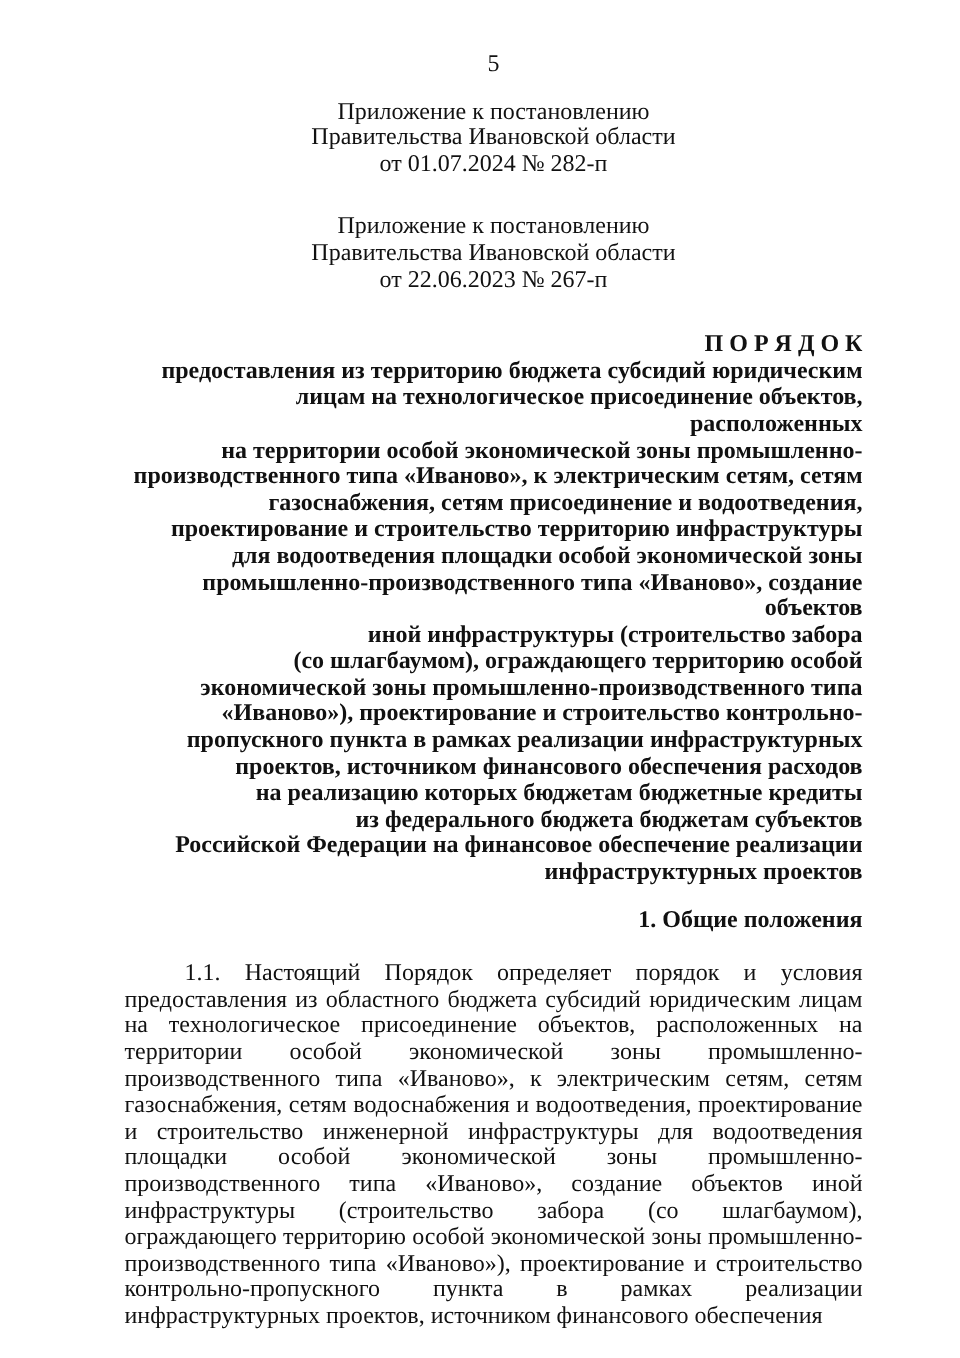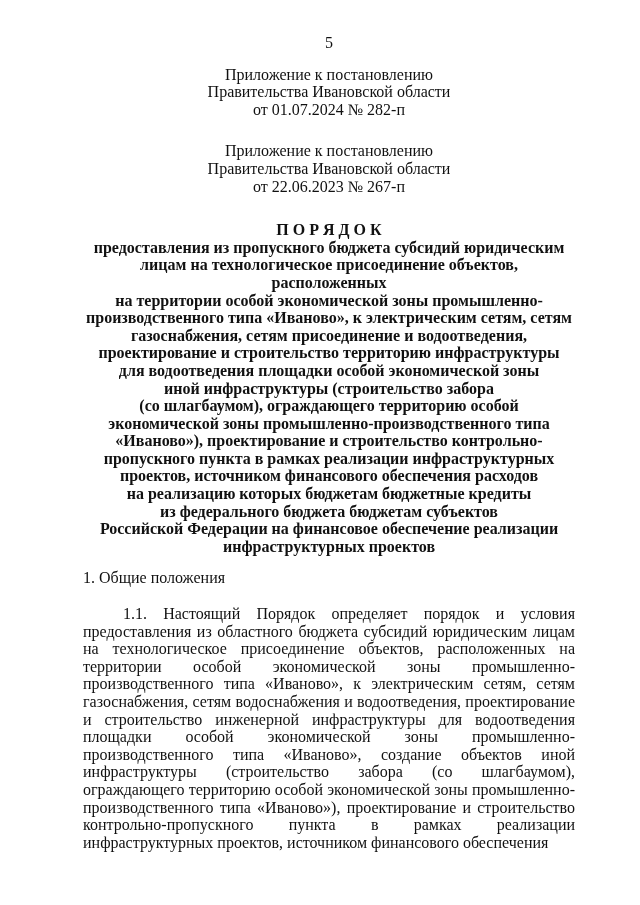--- a/index.html
+++ b/index.html
@@ -23,27 +23,27 @@
   .page-number {
     text-align: center;
   }
   .annex {
     text-align: center;
   }
   .annex-1 { margin-top: 14px; }
   .annex-2 { margin-top: 24px; }
   .doc-title {
     margin-top: 26px;
-    text-align: center;
+    text-align: right;
     font-weight: bold;
   }
   .section-heading {
     margin-top: 14px;
-    text-align: left;
-    font-weight: normal;
+    text-align: right;
+    font-weight: bold;
   }
   .body-paragraph {
     margin-top: 18px;
     text-align: justify;
     text-indent: 40px;
   }
 </style>
 </head>
 <body>
 
@@ -58,27 +58,28 @@
   </div>
 
   <div class="annex annex-2">
     <div>Приложение к постановлению</div>
     <div>Правительства Ивановской области</div>
     <div>от 22.06.2023 № 267-п</div>
   </div>
 
   <div class="doc-title">
     <div>П О Р Я Д О К</div>
-    <div>предоставления из пропускного бюджета субсидий юридическим</div>
+    <div>предоставления из территорию бюджета субсидий юридическим</div>
     <div>лицам на технологическое присоединение объектов, расположенных</div>
     <div>на территории особой экономической зоны промышленно-</div>
     <div>производственного типа «Иваново», к электрическим сетям, сетям</div>
     <div>газоснабжения, сетям присоединение и водоотведения,</div>
     <div>проектирование и строительство территорию инфраструктуры</div>
     <div>для водоотведения площадки особой экономической зоны</div>
+    <div>промышленно-производственного типа «Иваново», создание объектов</div>
     <div>иной инфраструктуры (строительство забора</div>
     <div>(со шлагбаумом), ограждающего территорию особой</div>
     <div>экономической зоны промышленно-производственного типа</div>
     <div>«Иваново»), проектирование и строительство контрольно-</div>
     <div>пропускного пункта в рамках реализации инфраструктурных</div>
     <div>проектов, источником финансового обеспечения расходов</div>
     <div>на реализацию которых бюджетам бюджетные кредиты</div>
     <div>из федерального бюджета бюджетам субъектов</div>
     <div>Российской Федерации на финансовое обеспечение реализации</div>
     <div>инфраструктурных проектов</div>

